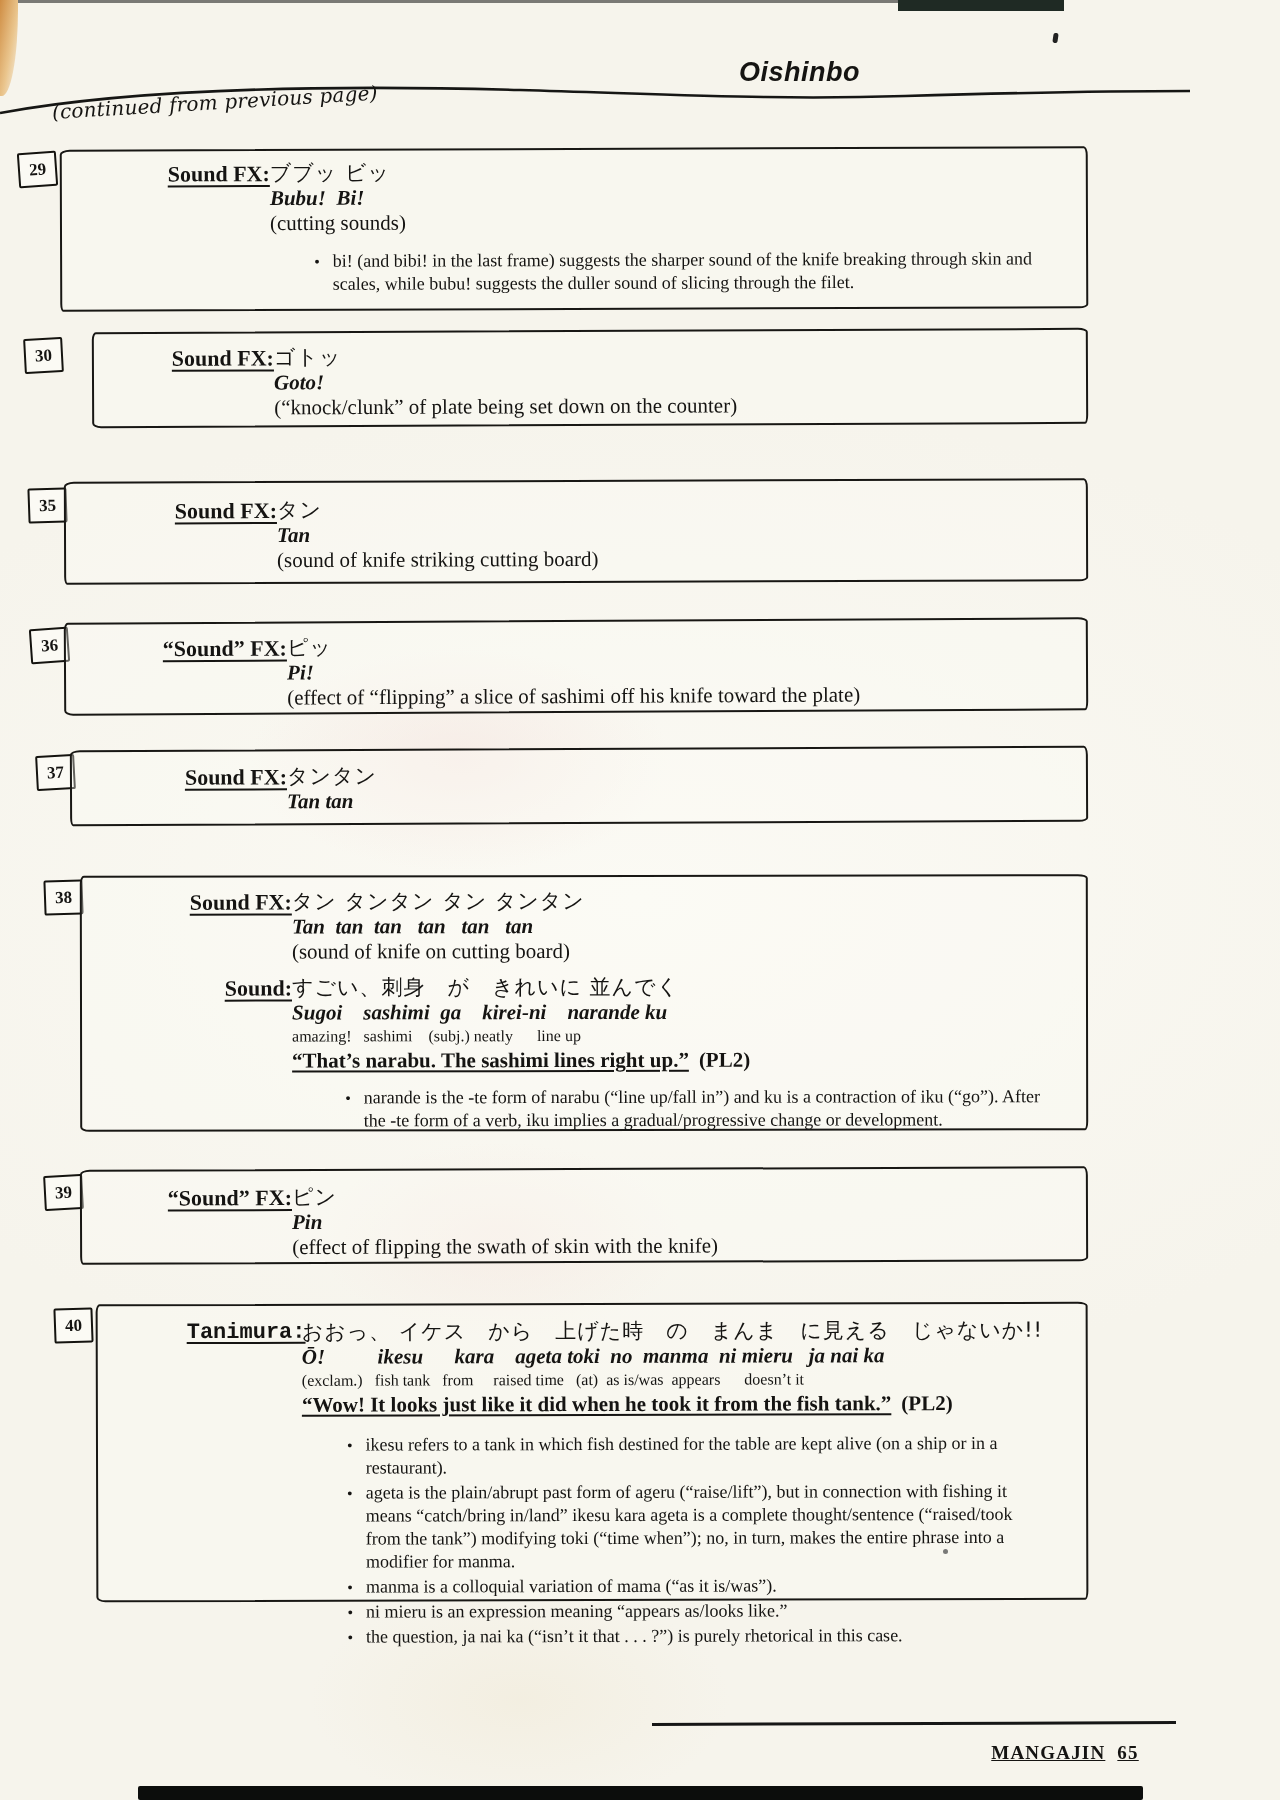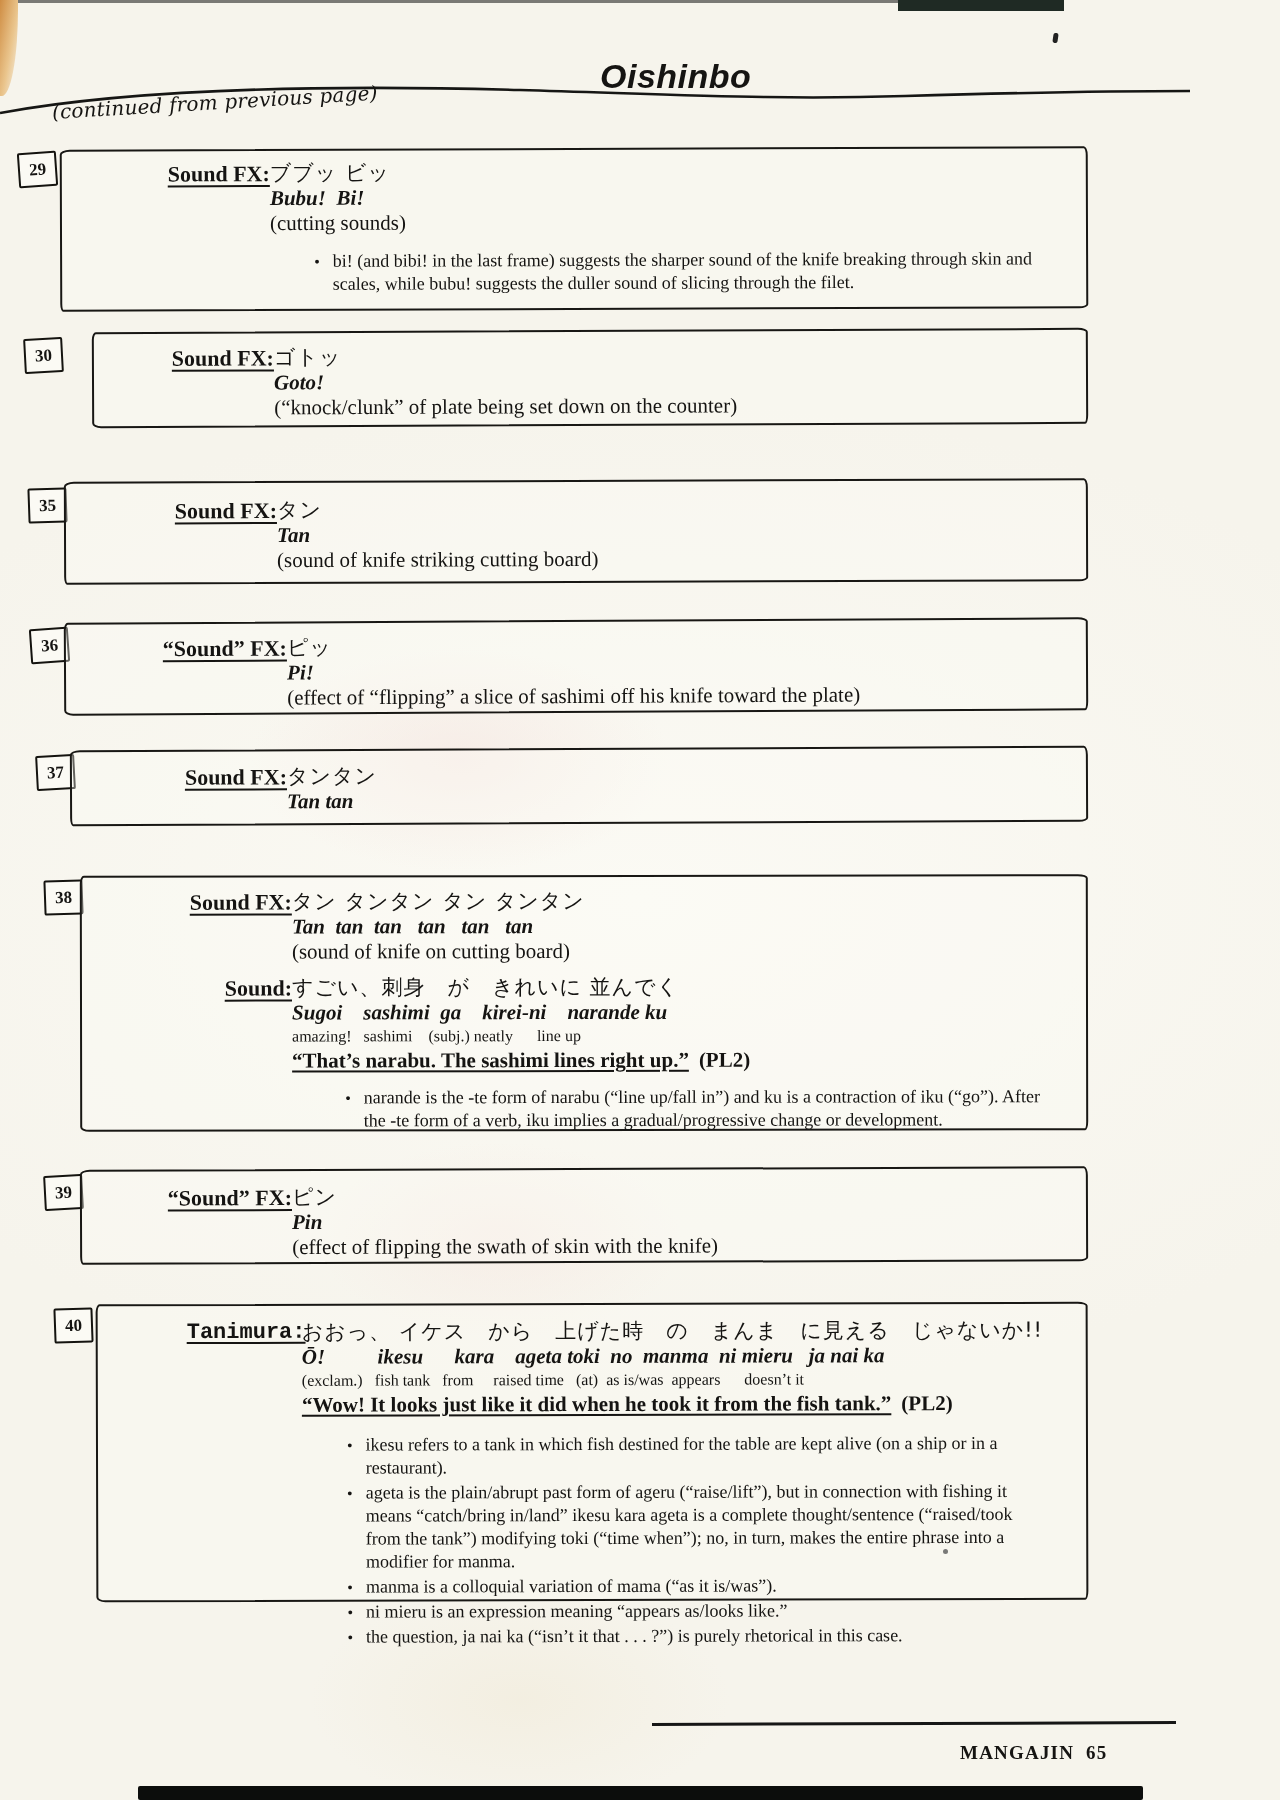--- a/index.html
+++ b/index.html
@@ -16,22 +16,22 @@
   .top-bar{position:absolute;left:898px;top:0;width:166px;height:11px;background:#1f2a24;}
   .top-bar-thin{position:absolute;left:0;top:0;width:900px;height:3px;background:rgba(20,20,20,.55);}
   .curl2{position:absolute;left:0;top:0;width:18px;height:96px;
     background:linear-gradient(100deg,#cf8d43,#eac58d 55%,rgba(236,197,141,0));
     border-radius:0 0 90% 0;}
   .ink-dot{position:absolute;left:1053px;top:33px;width:5px;height:10px;background:#222;border-radius:2px;transform:rotate(8deg);}
   .speck{position:absolute;left:943px;top:1549px;width:5px;height:5px;background:#333;border-radius:50%;}
   .bottom-bar{position:absolute;left:138px;top:1786px;width:1005px;height:14px;background:#0c0d0c;border-radius:2px;}
 
   .hdr-rule{position:absolute;left:0;top:0;}
-  .page-title{position:absolute;left:600px;top:57px;width:260px;text-align:left;
-    font-family:"Liberation Sans", sans-serif;font-style:italic;font-weight:600;font-size:34px;letter-spacing:.5px;}
+  .page-title{position:absolute;left:600px;top:57px;width:260px;text-align:right;
+    font-family:"Liberation Sans", sans-serif;font-style:italic;font-weight:600;font-size:27px;letter-spacing:.5px;}
   .continued{position:absolute;left:52px;top:100px;font-style:italic;font-size:20px;
     font-family:"DejaVu Serif", serif;transform:rotate(-3.4deg);transform-origin:left center;letter-spacing:.2px;}
 
   .box{position:absolute;border:2.4px solid #181714;background:rgba(253,252,247,.35);
     box-sizing:border-box;padding-right:40px;}
   .r1{border-radius:10px 4px 9px 3px / 5px 9px 4px 8px;}
   .r2{border-radius:4px 10px 3px 9px / 8px 4px 9px 5px;}
 
   .badge{position:absolute;width:35px;height:31px;border:2.6px solid #14130f;background:#fbfaf4;
     display:flex;align-items:center;justify-content:center;
@@ -47,22 +47,22 @@
   .wgl{font-size:16px;line-height:22px;white-space:pre-wrap;}
   .tra{font-weight:bold;font-size:21px;line-height:26px;}
   .tra .q{text-decoration:underline;text-decoration-thickness:2px;text-underline-offset:3px;}
   .tra .pl{margin-left:10px;text-decoration:none;}
   .notes{margin-left:175px;margin-top:12px;}
   .note{display:flex;gap:13px;font-size:18px;line-height:23px;margin-bottom:2px;}
   .note .b{flex:0 0 auto;font-size:16px;line-height:23px;}
   .note .t{flex:1 1 auto;}
 
   .footer-rule{position:absolute;left:652px;top:1722px;width:524px;height:2.6px;background:#161616;transform:rotate(-.2deg);}
-  .footer-text{position:absolute;left:960px;top:1742px;width:210px;text-align:left;
-    font-weight:bold;font-size:19px;letter-spacing:1.2px;}
+  .footer-text{position:absolute;left:960px;top:1742px;width:210px;text-align:center;
+    font-weight:bold;font-size:19px;letter-spacing:1.2px;text-decoration:underline;}
   .footer-text .num{margin-left:12px;}
 </style>
 </head>
 <body>
 
 <div id="page">
 
   <div class="top-bar-thin"></div>
   <div class="top-bar"></div>
   <div class="curl2"></div>

